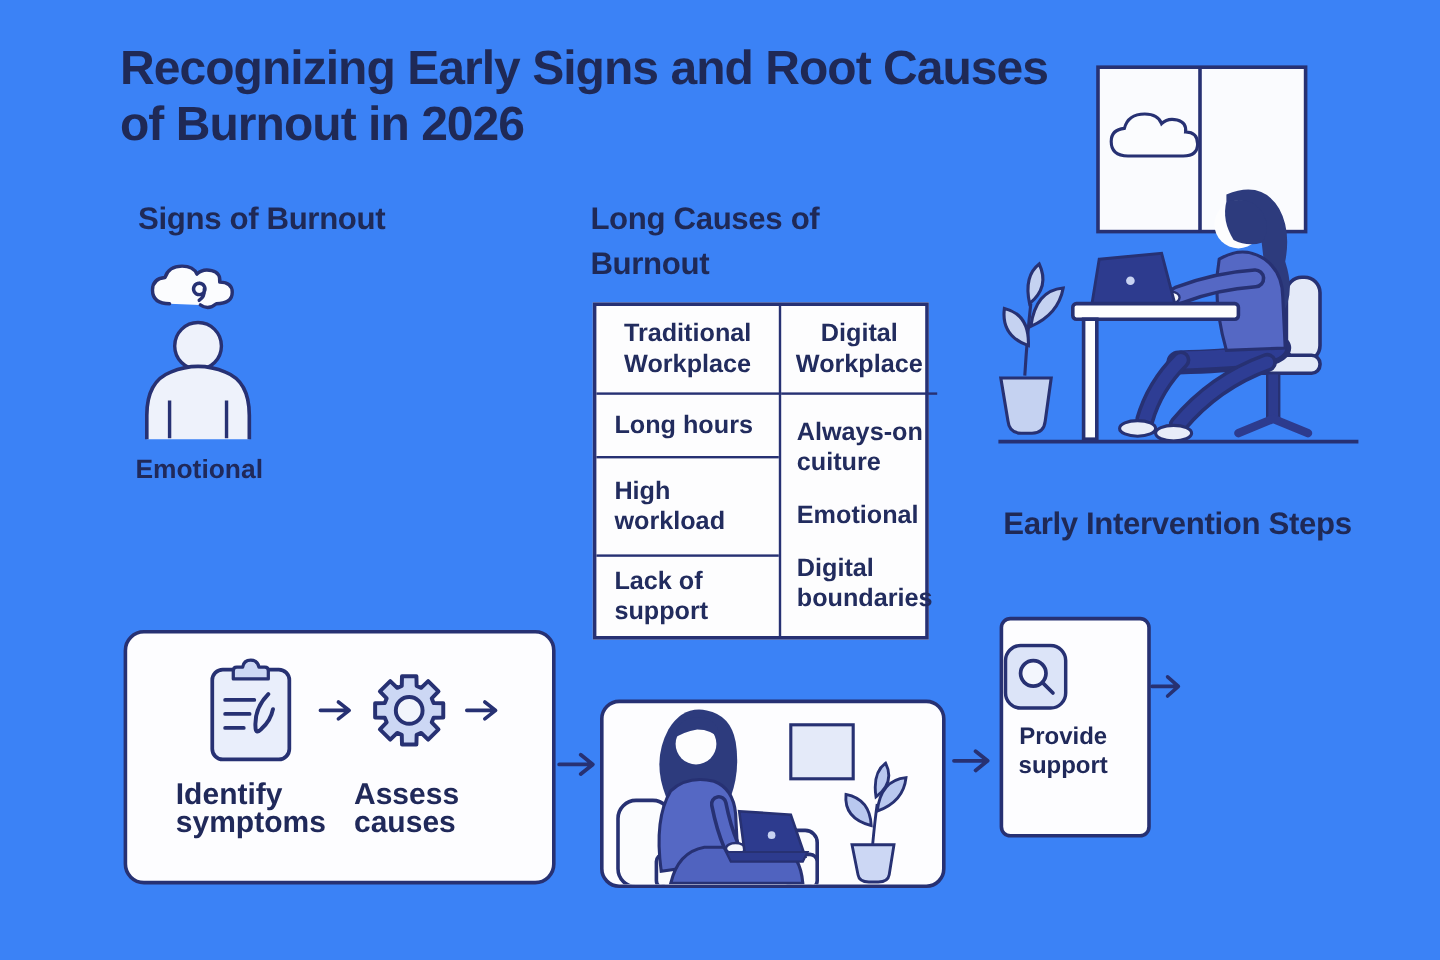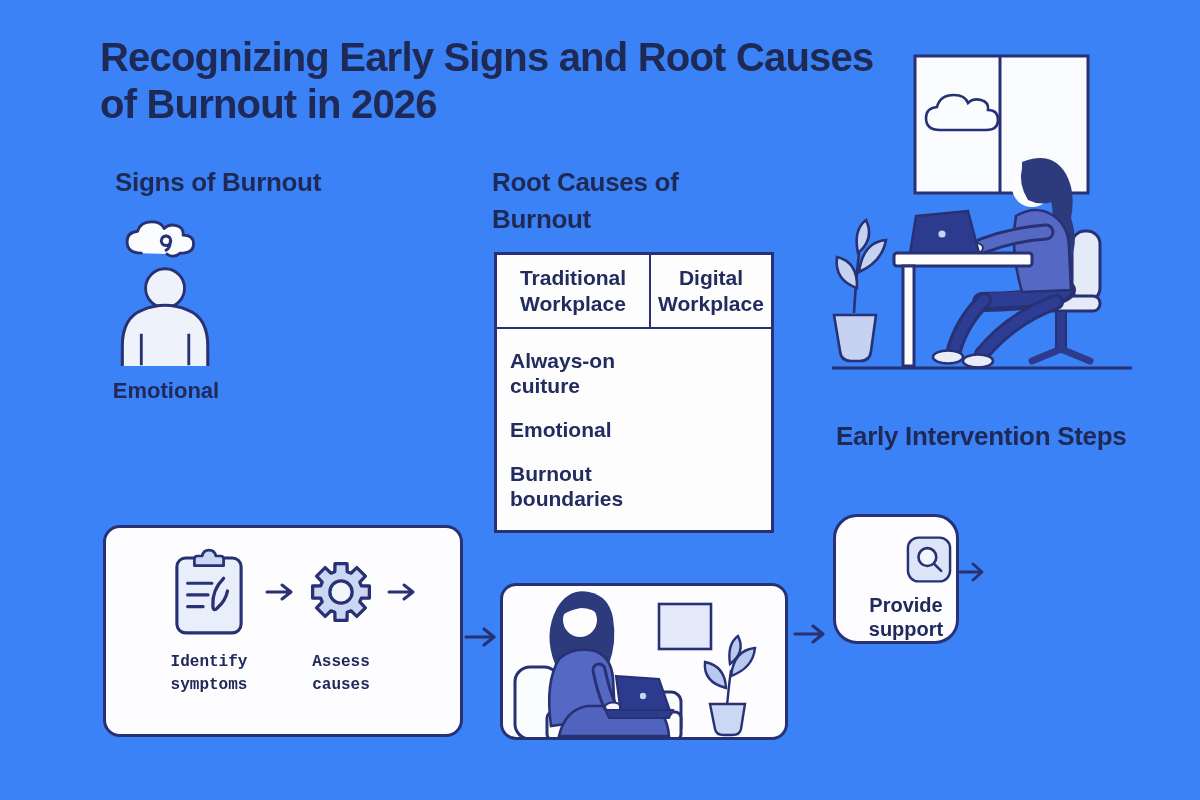--- a/index.html
+++ b/index.html
@@ -58,28 +58,28 @@
 
   
   .flow-box {
     background:#fdfdff; border:3px solid #273173; border-radius:17px;
   }
   #steps-box { left:103px; top:525px; width:360px; height:212px; padding:13px 6px 0 10px; }
   .steps-row { display:flex; justify-content:center; align-items:flex-start; }
   .step { display:flex; flex-direction:column; align-items:center; }
   .step-icon-area { height:102px; display:flex; align-items:center; justify-content:center; }
   .step-label {
-    margin-top:8px; text-align:center; font-size:16px; font-weight:600;
-    line-height:23px; color:#20295a;font-family:Liberation Mono, monospace;
+    margin-top:8px; font-size:25px; font-weight:600;
+    line-height:23px; color:#20295a;
   }
   .w1 { width:112px; } .w2 { width:92px; } .w3 { width:122px; }
 
   #scene-box { left:500px; top:583px; width:288px; height:157px; overflow:hidden; border-radius:16px; }
-  #support-box { left:833px; top:514px; width:126px; height:130px; border-radius:24px;
-                 display:flex; flex-direction:column; align-items:flex-end; padding-top:19px; }
+  #support-box { left:833px; top:514px; width:126px; height:184px; border-radius:9px;
+                 display:flex; flex-direction:column; align-items:flex-start; padding-top:19px; }
   #implement-box { left:986px; top:514px; width:122px; height:161px; border-radius:15px;
                  display:flex; flex-direction:column; align-items:center; padding-top:12px; }
   .box-label {
     margin-top:10px; text-align:center; font-size:20px; font-weight:600;
     line-height:24px; color:#20295a; width:100px;
   }
 
   .arrow-1 { left:464px; top:626px; }
   .arrow-2 { left:793px; top:623px; }
   .arrow-3 { left:958px; top:561px; }
@@ -153,29 +153,34 @@
         <circle cx="57" cy="74" r="20.5" fill="#eef2fb"></circle>
       </g>
       <path d="M12 156 L12 135 Q12 105 33 97 Q45 92 57 92 Q69 92 81 97 Q102 105 102 135 L102 156 Z" fill="#eef2fb"></path>
       <path d="M12 156 L12 135 Q12 105 33 97 Q45 92 57 92 Q69 92 81 97 Q102 105 102 135 L102 156" fill="none" stroke="#273173" stroke-width="3.2"></path>
       <path d="M32 122 V155 M82 122 V155" stroke="#273173" stroke-width="3" fill="none"></path>
     </svg>
     <div class="sign-label">Emotional</div>
   </div>
 
 
-  <div class="abs h2" id="rc-heading">Root Causes of Burnout</div>
+  <div class="abs h2" id="rc-heading">Long Causes of Burnout</div>
 
   <div class="abs rc-table">
     <div class="rc-head rc-b-r">Traditional Workplace</div>
     <div class="rc-head">Digital Workplace</div>
+    <div class="rc-left">
+      <div class="rc-row rc-row-0">Long hours</div>
+      <div class="rc-row rc-row-1">High workload</div>
+      <div class="rc-row rc-row-2">Lack of support</div>
+    </div>
     <div class="rc-right">
       <div class="rc-item">Always-on cuiture</div>
       <div class="rc-item">Emotional</div>
-      <div class="rc-item">Burnout boundaries</div>
+      <div class="rc-item">Digital boundaries</div>
     </div>
   </div>
 
   <div class="abs h2" id="ei-heading">Early Intervention Steps</div>
 
   <div class="abs flow-box" id="steps-box">
     <div class="steps-row">
       <div class="step w1">
         <div class="step-icon-area">
           <svg width="72" height="90" viewBox="0 0 74 92">

